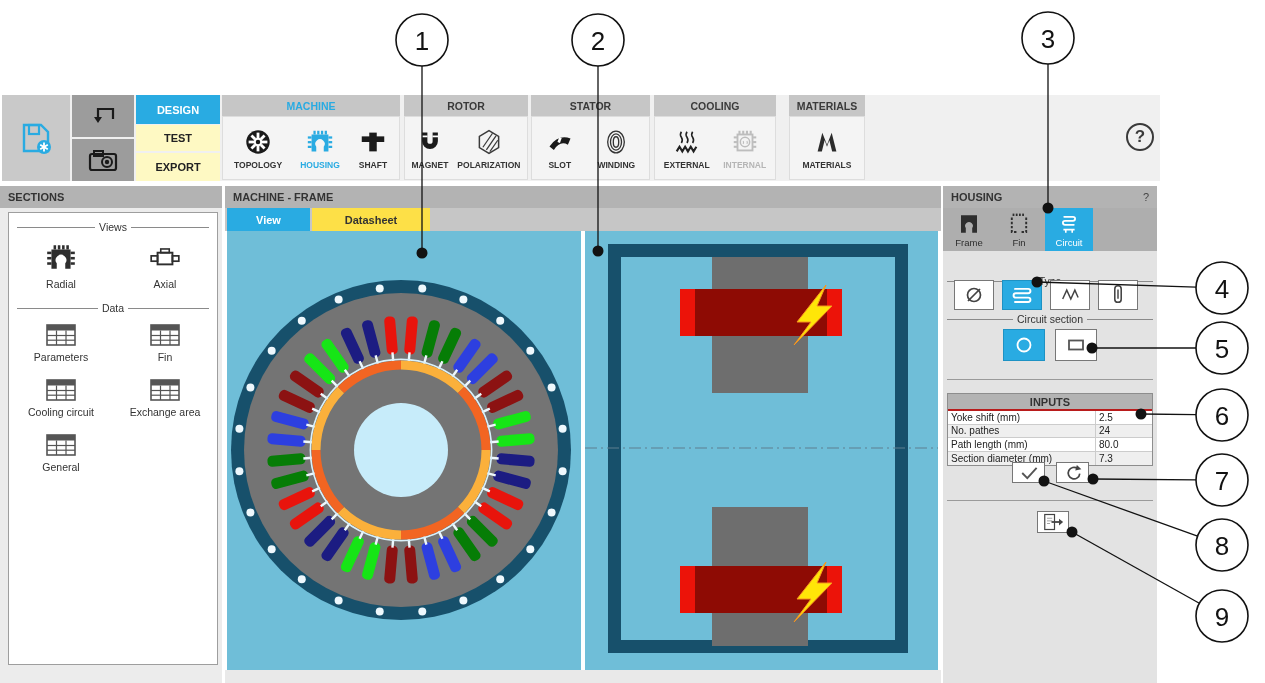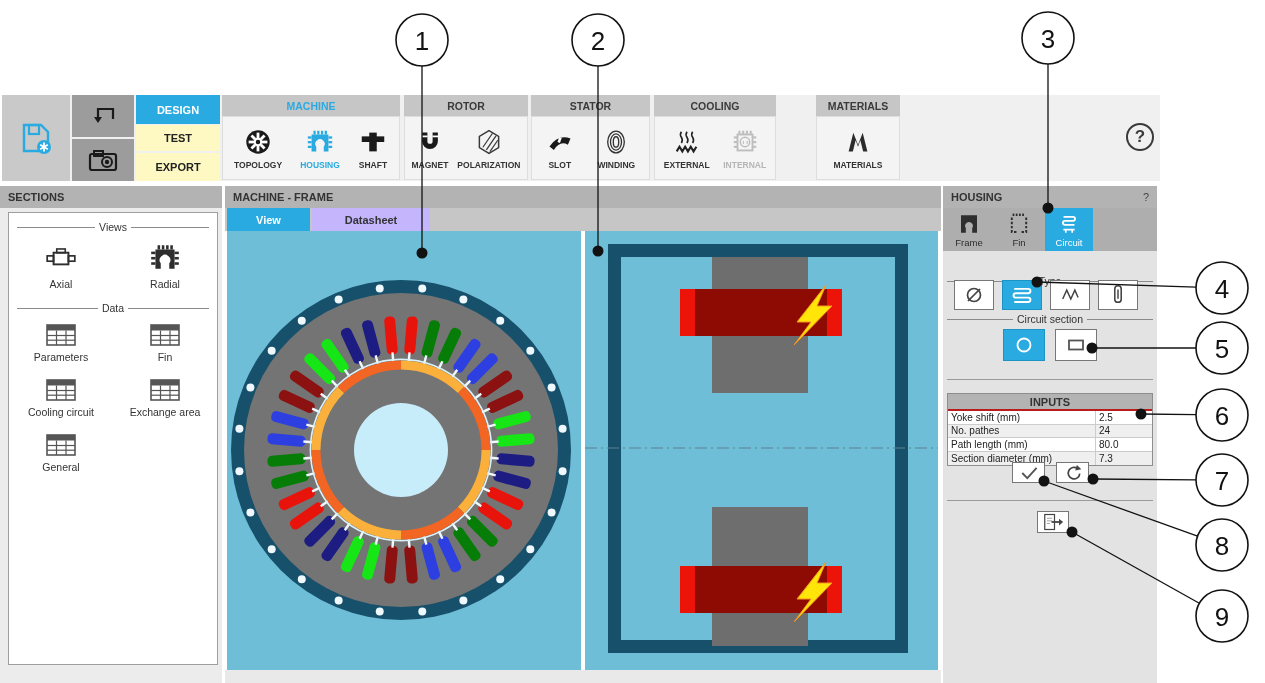--- a/index.html
+++ b/index.html
@@ -27,21 +27,21 @@
   #sections-box{position:absolute;left:8px;top:26px;width:210px;height:453px;background:#fff;border:1px solid #9e9e9e}
   .sep{display:flex;align-items:center;font-size:10.5px;color:#333;margin:0 8px}
   .sep .line{flex:1;border-top:1px solid #8a8a8a;height:0}
   .sep span.lbl{padding:0 4px}
   .vrow{display:flex;justify-content:space-around;margin-top:8px}
   .vitem{width:96px;display:flex;flex-direction:column;align-items:center;cursor:pointer}
   .vitem .vlb{font-size:10.5px;color:#333;margin-top:3px;white-space:nowrap}
   
   #mv-head{left:225px;top:186px;width:716px;height:22px}
   #mv-tabs{left:225px;top:208px;width:716px;height:23px;background:#c6c6c6}
-  .vtab{position:absolute;top:0;height:23px;display:flex;align-items:center;justify-content:center;font-size:11px;font-weight:bold;color:#333;background:#c4b5fd;cursor:pointer}
+  .vtab{position:absolute;top:0;height:23px;display:flex;align-items:center;justify-content:center;font-size:11px;font-weight:bold;color:#333;background:#fde047;cursor:pointer}
   .vtab.active{background:#29abe2;color:#fff}
   #canvas-strip{left:225px;top:670px;width:716px;height:13px;background:#e9e9e9}
   .pane{position:absolute;top:231px;height:439px;background:#6fbed8}
   #pane-radial{left:227px;width:354px}
   #pane-axial{left:585px;width:353px}
   
   #housing{left:943px;top:186px;width:214px;height:497px;background:#e3e3e3}
   #housing .bar{height:22px;justify-content:space-between}
   #h-tabs{position:absolute;left:0;top:22px;width:214px;height:43px;background:#aeaeae}
   .htab{position:absolute;top:0;width:48px;height:43px;display:flex;flex-direction:column;align-items:center;justify-content:center;cursor:pointer}
@@ -248,21 +248,21 @@
             <rect x="8" y="8" width="16" height="17" fill="none" stroke="#bdbdbd" stroke-width="2"></rect>
             <circle cx="16" cy="16" r="5" fill="none" stroke="#bdbdbd" stroke-width="1.6"></circle>
             <path d="M14,18 q1,-1.5 0,-3 M18,18 q1,-1.5 0,-3" fill="none" stroke="#bdbdbd" stroke-width="1.2"></path>
           </svg>
         </span>
         <span class="rlb">INTERNAL</span>
       </div>
     </div>
   </div>
 
-  <div class="grp" style="left:814px;width:84px">
+  <div class="grp" style="left:787px;width:76px">
     <div class="grp-head">MATERIALS</div>
     <div class="grp-body">
       <div class="ritem">
         <span class="ric">
           <svg width="30" height="30" viewBox="0 0 32 32">
             <path d="M6,26 L11,6 L16,19 L21,6 L26,26 L21.5,26 L18.5,14 L16,21 L13.5,14 L10.5,26 Z" fill="#2b2b2b"></path>
           </svg>
         </span>
         <span class="rlb">MATERIALS</span>
       </div>
@@ -278,46 +278,46 @@
   <div class="bar">SECTIONS</div>
   <div id="sections-box">
 
     <div class="sep" style="margin-top:8px">
       <span class="line"></span>
         <span class="lbl">Views</span>
         <span class="line"></span>
     </div>
 
     <div class="vrow">
-      <div class="vitem">
-        <svg width="36" height="34" viewBox="0 0 32 32">
-          <rect x="9" y="11" width="14" height="11" fill="none" stroke="#2e2e2e" stroke-width="1.8"></rect>
-          <rect x="3" y="14" width="6" height="5" fill="none" stroke="#2e2e2e" stroke-width="1.6"></rect>
-          <rect x="23" y="14" width="6" height="5" fill="none" stroke="#2e2e2e" stroke-width="1.6"></rect>
-          <rect x="12" y="7.5" width="8" height="3.5" fill="none" stroke="#2e2e2e" stroke-width="1.5"></rect>
-        </svg>
-        <span class="vlb">Axial</span>
-      </div>
       <div class="vitem">
         <svg width="36" height="34" viewBox="0 0 32 32">
           <g fill="#2e2e2e">
             <rect x="9" y="4" width="2.4" height="4"></rect>
               <rect x="13" y="4" width="2.4" height="4"></rect>
               <rect x="17" y="4" width="2.4" height="4"></rect>
               <rect x="21" y="4" width="2.4" height="4"></rect>
             <rect x="3" y="10" width="4" height="2.4"></rect>
               <rect x="3" y="15" width="4" height="2.4"></rect>
               <rect x="3" y="20" width="4" height="2.4"></rect>
             <rect x="25" y="10" width="4" height="2.4"></rect>
               <rect x="25" y="15" width="4" height="2.4"></rect>
               <rect x="25" y="20" width="4" height="2.4"></rect>
             <path d="M7,8 h18 v18 h-5 v-5 a5,5 0 1 0 -8,0 v5 h-5 z"></path>
           </g>
         </svg>
         <span class="vlb">Radial</span>
+      </div>
+      <div class="vitem">
+        <svg width="36" height="34" viewBox="0 0 32 32">
+          <rect x="9" y="11" width="14" height="11" fill="none" stroke="#2e2e2e" stroke-width="1.8"></rect>
+          <rect x="3" y="14" width="6" height="5" fill="none" stroke="#2e2e2e" stroke-width="1.6"></rect>
+          <rect x="23" y="14" width="6" height="5" fill="none" stroke="#2e2e2e" stroke-width="1.6"></rect>
+          <rect x="12" y="7.5" width="8" height="3.5" fill="none" stroke="#2e2e2e" stroke-width="1.5"></rect>
+        </svg>
+        <span class="vlb">Axial</span>
       </div>
     </div>
 
     <div class="sep" style="margin-top:12px">
       <span class="line"></span>
         <span class="lbl">Data</span>
         <span class="line"></span>
     </div>
 
     <div class="vrow">

